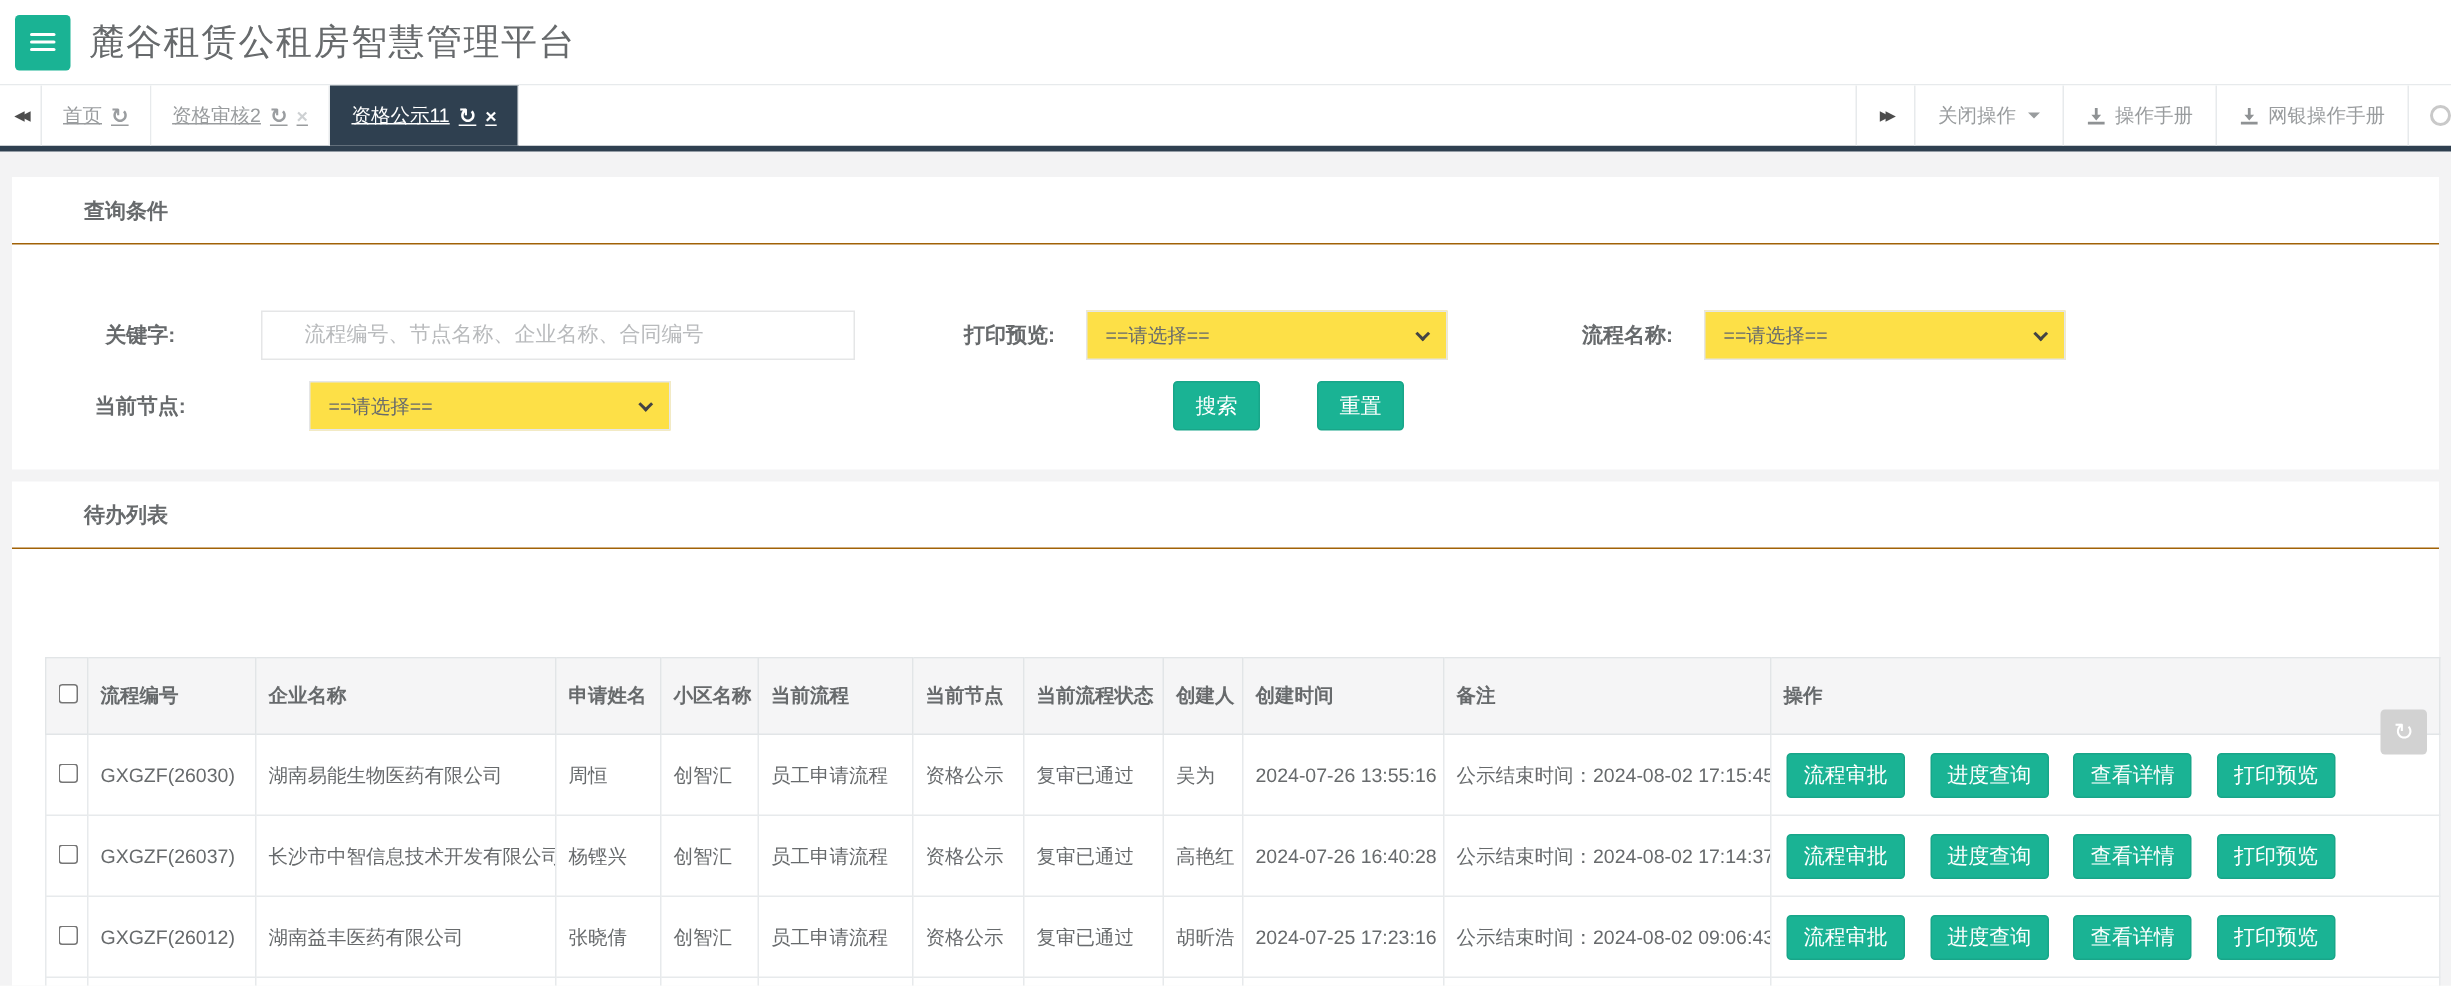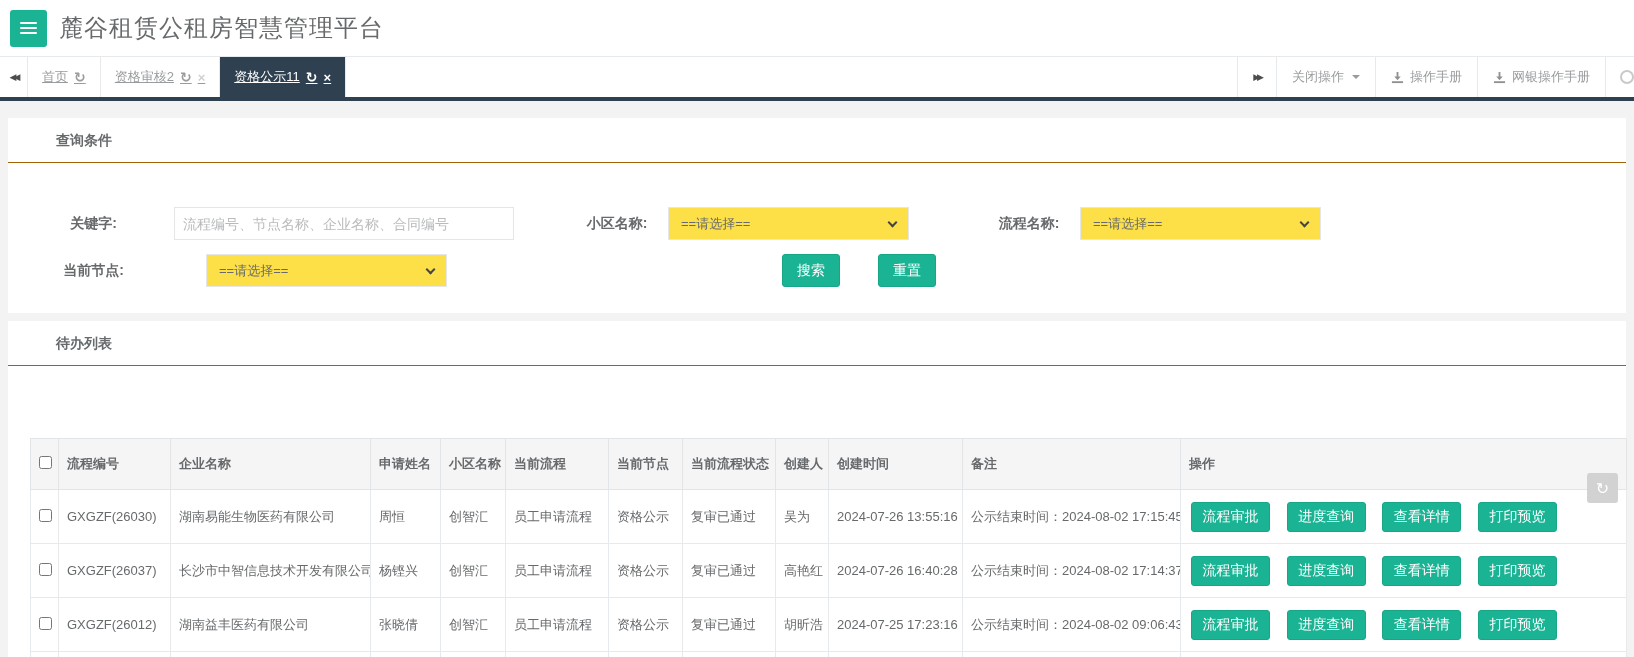--- a/index.html
+++ b/index.html
@@ -38,22 +38,22 @@
   .panel { background:#fff; margin:0 8px; }
   .panel-head { padding:14px 0 12px 48px; font-size:14px; font-weight:bold; color:#676a6c;
     border-bottom:1px solid #a16207; }
   .gap16 { height:17px; } .gap8 { height:8px; }
 
   
   .qform { padding:44px 0 26px 0; }
   .frow { display:flex; align-items:center; height:33px; margin-bottom:14px; padding-left:48px; }
   .frow:last-child { margin-bottom:0;gap:32px; }
   .f-label { width:75px; text-align:center; font-size:14px; font-weight:bold; color:#676a6c; white-space:nowrap; }
-  .kw-input { margin-left:43px; width:340px; height:33px; border:1px solid #e5e6e7; padding:0 8px;
-    font-size:14px; color:#676a6c; outline:none; font-family:Liberation Sans, sans-serif; }
+  .kw-input { margin-left:43px; width:396px; height:33px; border:1px solid #e5e6e7; padding:0 28px;
+    font-size:14px; color:#676a6c; outline:none; font-family:Liberation Mono, monospace; }
   .kw-input::placeholder { color:#b8babc; }
   .sel { position:relative; width:241px; height:33px; border:1px solid #e5e6e7; background:#fde047;
     display:flex; align-items:center; padding:0 28px 0 12px; font-size:13px; color:#676a6c; cursor:pointer; }
   .sel .chev { position:absolute; right:12px; top:11px; width:7px; height:7px;
     border-right:2px solid #444; border-bottom:2px solid #444; transform:rotate(45deg); }
   .lbl-2 { margin-left:67px; width:72px; }
   .lbl-3 { margin-left:84px; width:72px; }
   .sel-gap { margin-left:15px; }
   .btn { background:#1ab394; border:1px solid #18a689; color:#fff; font-size:14px; height:33px;
     padding:0 14px; border-radius:3px; cursor:pointer; font-family:inherit; }
@@ -134,21 +134,21 @@
 </div>
 
 <div class="gap16"></div>
 
 <div class="panel">
   <div class="panel-head">查询条件</div>
   <div class="qform">
     <div class="frow">
       <label class="f-label">关键字:</label>
       <input class="kw-input" type="text" placeholder="流程编号、节点名称、企业名称、合同编号" style="">
-      <label class="f-label lbl-2">小区名称:</label>
+      <label class="f-label lbl-2">打印预览:</label>
       <div class="sel sel-gap">
         <span>==请选择==</span>
         <span class="chev"></span>
       </div>
       <label class="f-label lbl-3">流程名称:</label>
       <div class="sel sel-gap">
         <span>==请选择==</span>
         <span class="chev"></span>
       </div>
     </div>

